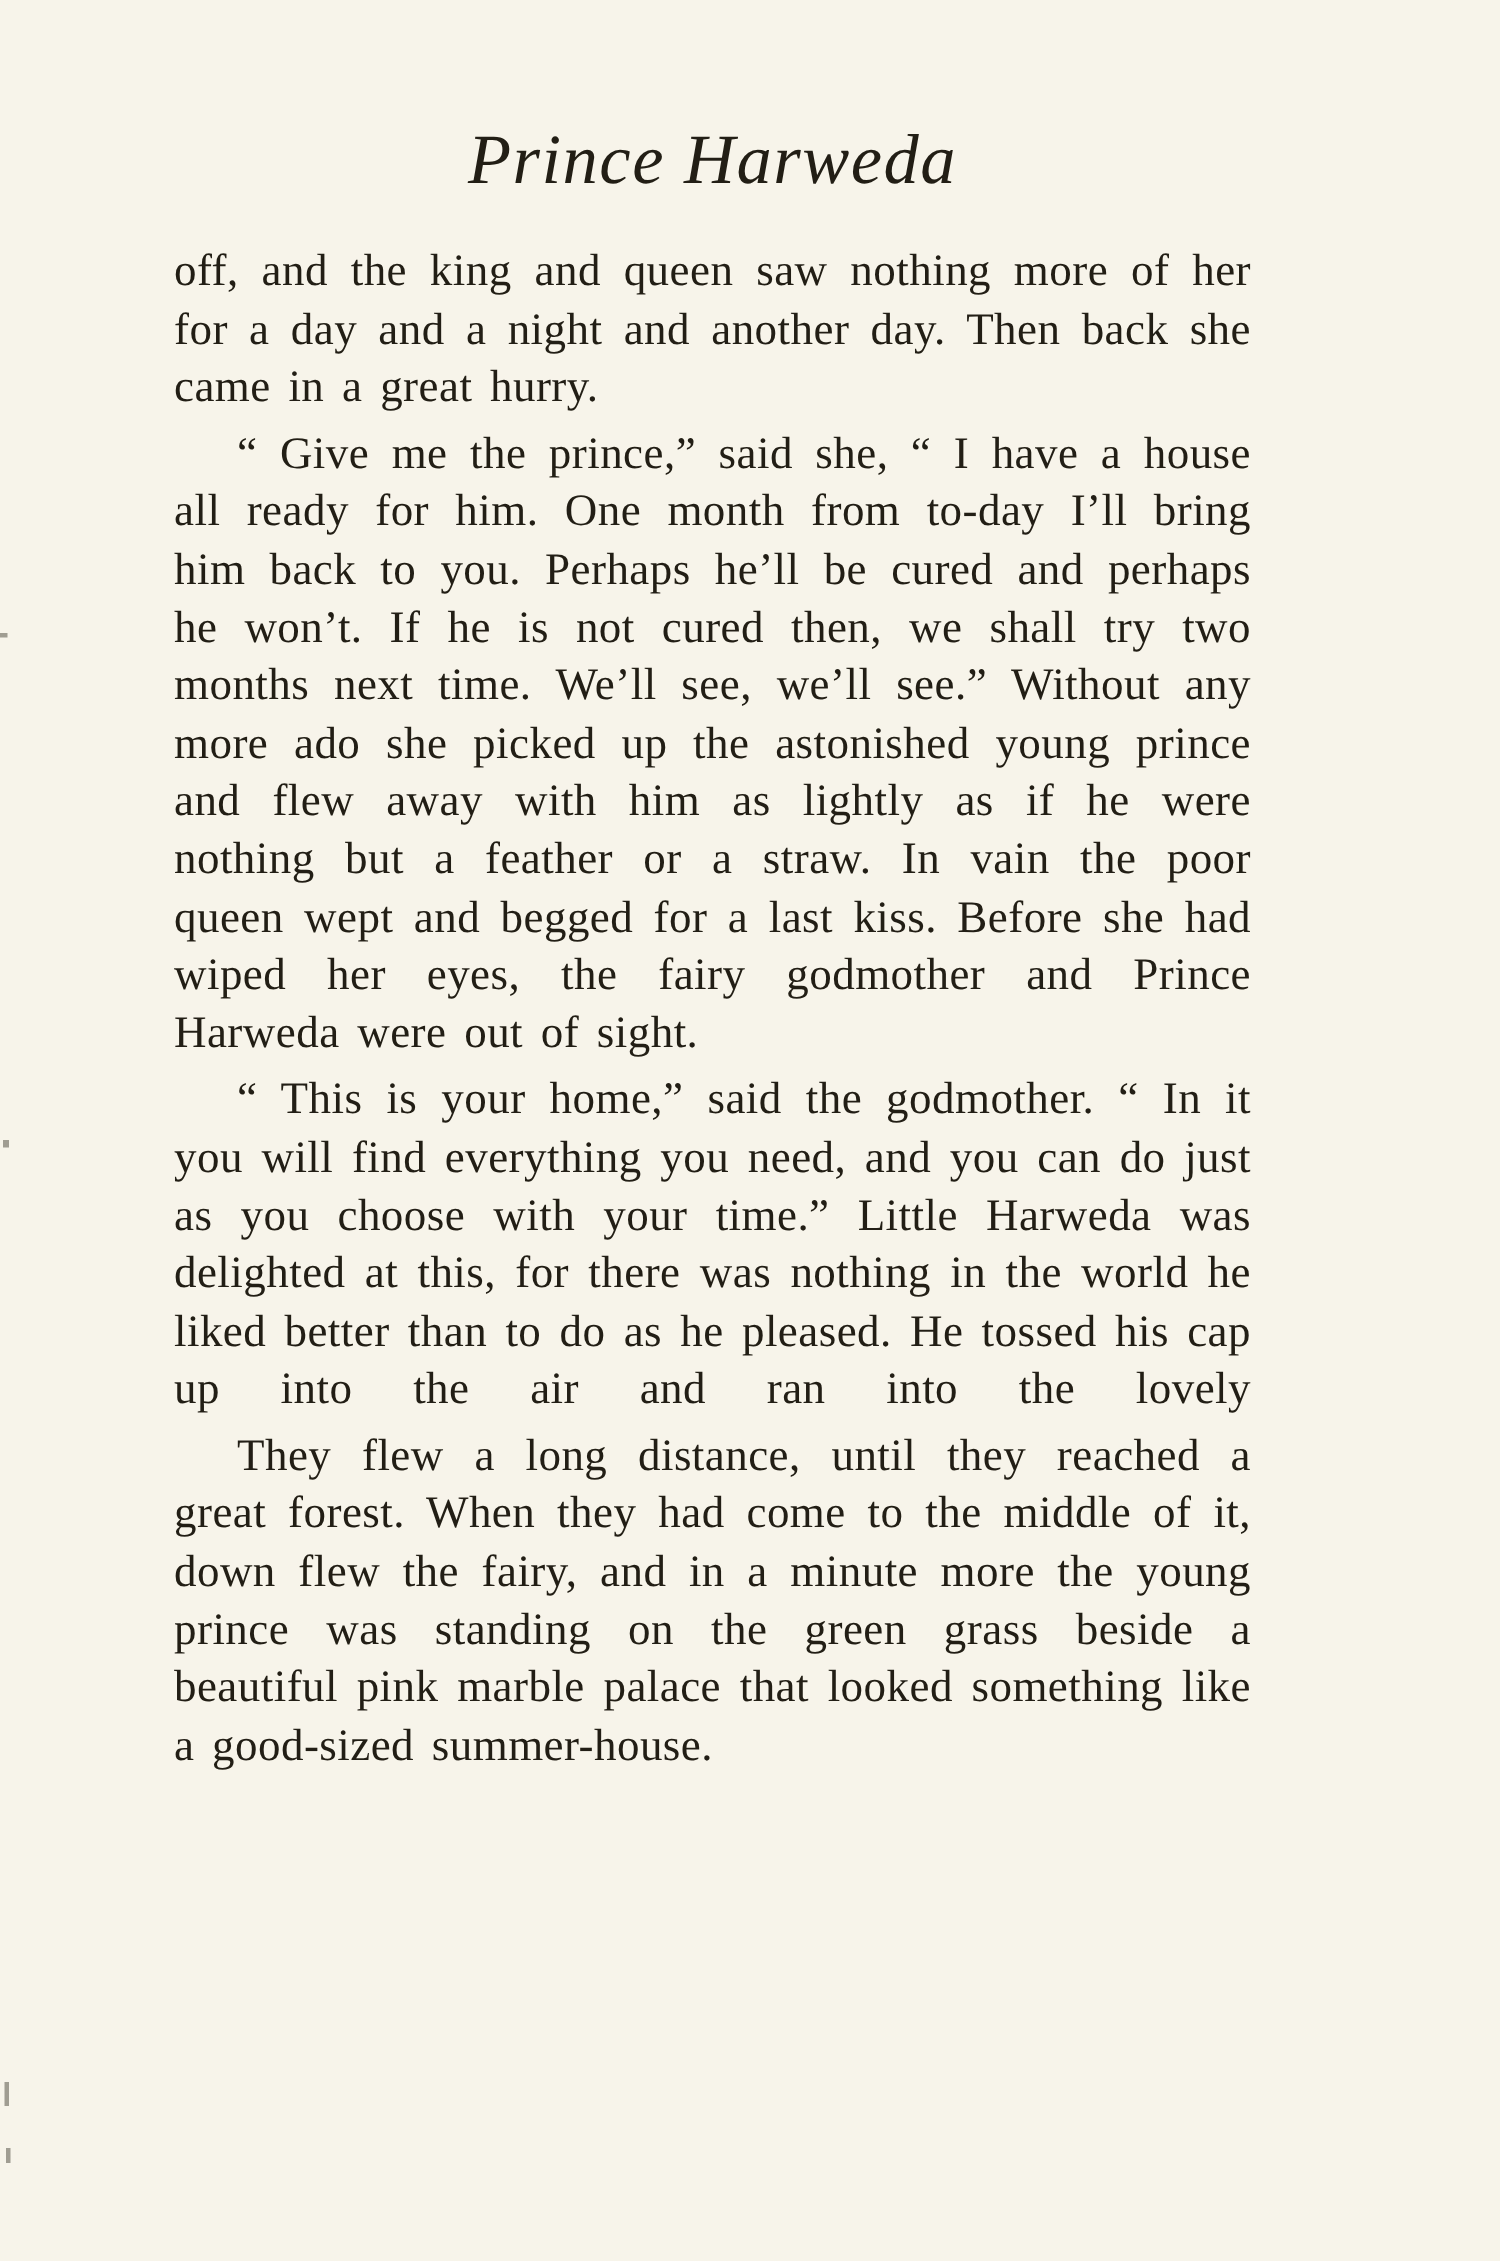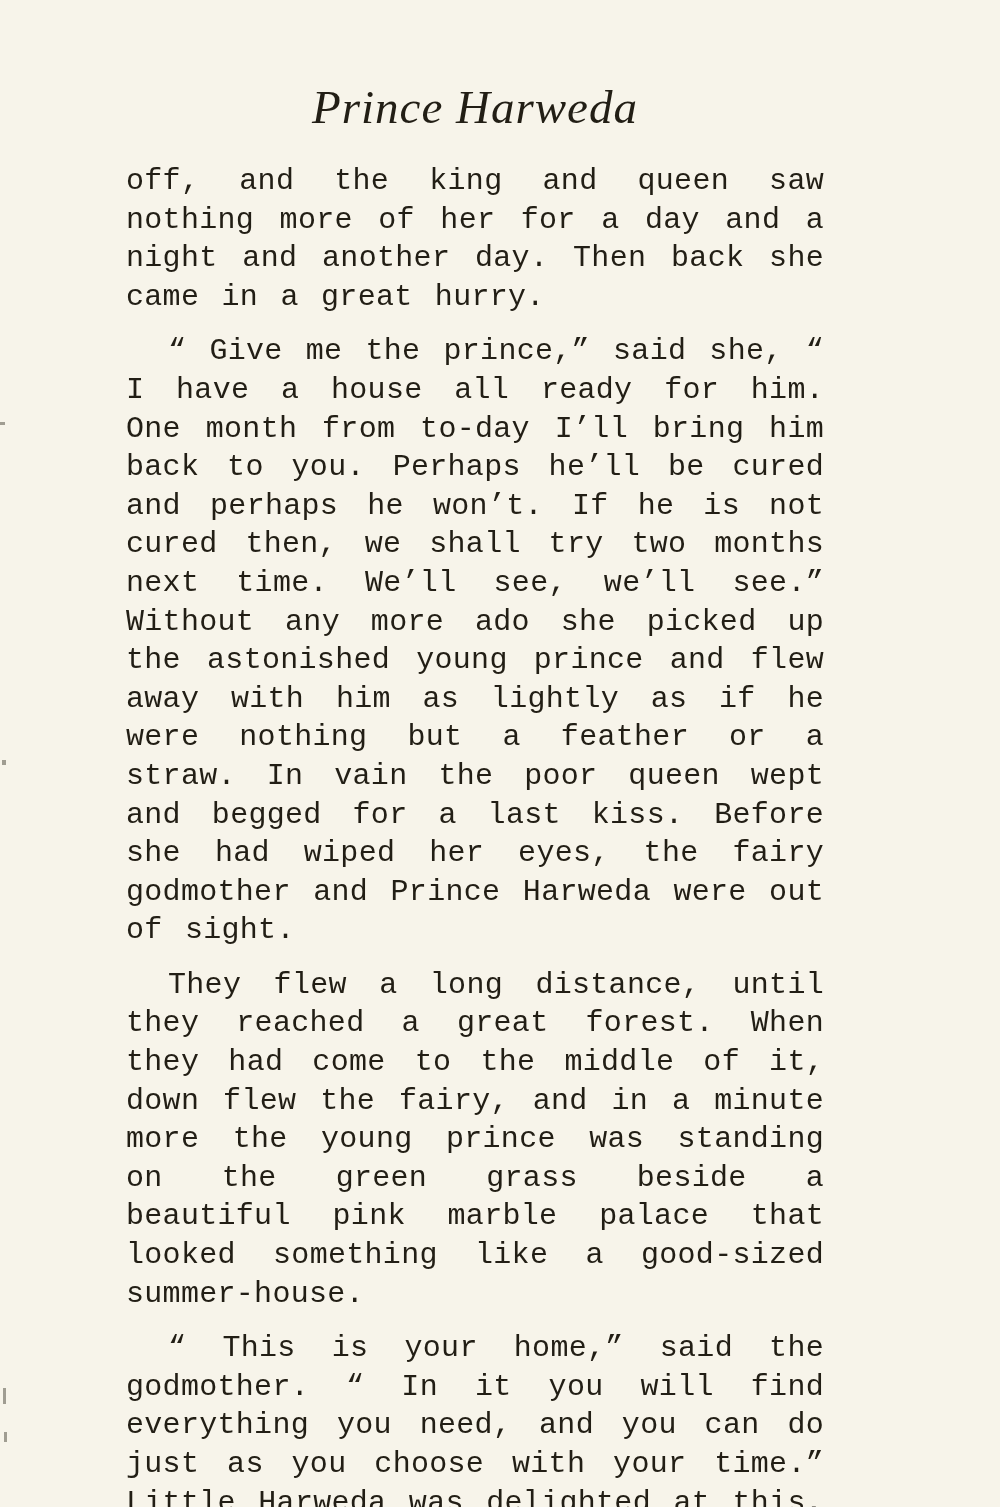--- a/index.html
+++ b/index.html
@@ -31,23 +31,22 @@
       padding-top: 80px;
     }
     .body-text {
       margin: 28px 160px 0 110px;
       font-size: 30px;
       line-height: 38.6px;
       text-align: justify;
       letter-spacing: 0.3px;
     }
     .para {
-      margin: 16px;
+      margin: 6px;
       word-spacing: 4px;
-      font-family: Liberation Mono, monospace;
     }
     .para.indent {
       text-indent: 42px;
     }
     .para.fill-last {
       text-align-last: justify;
     }
     .page-number {
       text-align: center;
       font-size: 26px;
@@ -72,17 +71,17 @@
   <div class="speck speck-1"></div>
   <div class="speck speck-2"></div>
   <div class="speck speck-3"></div>
   <div class="speck speck-4"></div>
 
   <h1 class="title">Prince Harweda</h1>
 
   <div class="body-text">
     <p class="para">off, and the king and queen saw nothing more of her for a day and a night and another day.  Then back she came in a great hurry.</p>
     <p class="para indent">“ Give me the prince,” said she, “ I have a house all ready for him.  One month from to-day I’ll bring him back to you.  Perhaps he’ll be cured and perhaps he won’t.  If he is not cured then, we shall try two months next time.  We’ll see, we’ll see.”  Without any more ado she picked up the astonished young prince and flew away with him as lightly as if he were nothing but a feather or a straw.  In vain the poor queen wept and begged for a last kiss.  Before she had wiped her eyes, the fairy godmother and Prince Harweda were out of sight.</p>
+    <p class="para indent fill-last">“ This is your home,” said the godmother.  “ In it you will find everything you need, and you can do just as you choose with your time.”  Little Harweda was delighted at this, for there was nothing in the world he liked better than to do as he pleased.  He tossed his cap up into the air and ran into the lovely</p>
     <p class="para indent">They flew a long distance, until they reached a great forest.  When they had come to the middle of it, down flew the fairy, and in a minute more the young prince was standing on the green grass beside a beautiful pink marble palace that looked something like a good-sized summer-house.</p>
-    <p class="para indent fill-last">“ This is your home,” said the godmother.  “ In it you will find everything you need, and you can do just as you choose with your time.”  Little Harweda was delighted at this, for there was nothing in the world he liked better than to do as he pleased.  He tossed his cap up into the air and ran into the lovely</p>
   </div>
 
 </div>
 
 </body></html>

